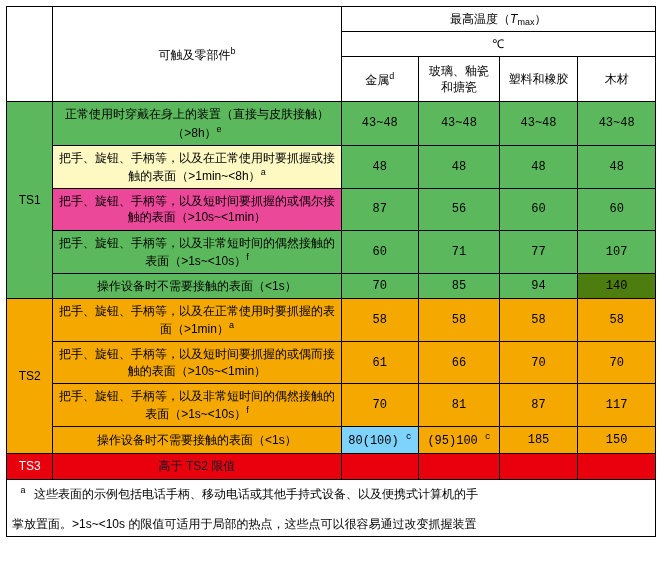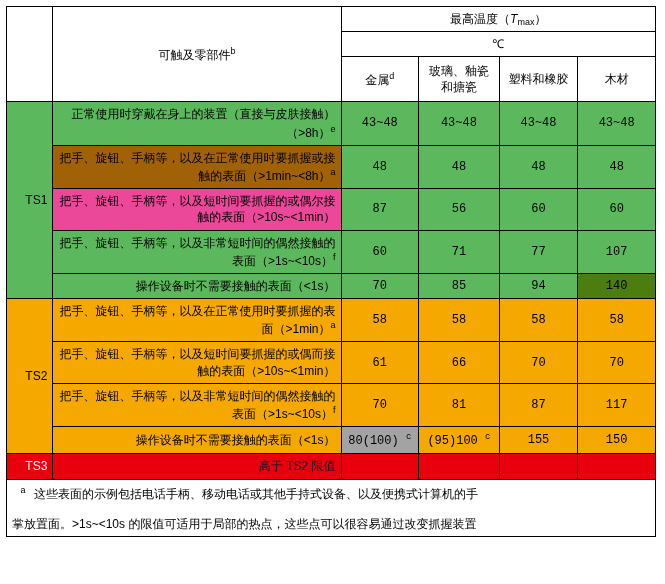--- a/index.html
+++ b/index.html
@@ -29,22 +29,22 @@
     border: 1px solid #000;
   }
   table.tt td, table.tt th {
     border: 1px solid #000;
     padding: 4px 5px;
     vertical-align: middle;
     font-weight: normal;
     font-size: 12px;
     line-height: 1.35;
   }
-  .c-ts    { width: 46px; text-align: right; padding-left: 6px; }
-  .c-desc  { width: 286px; text-align: right; }
+  .c-ts    { width: 46px; text-align: center; padding-left: 6px; }
+  .c-desc  { width: 286px; text-align: center; }
   .c-num   { width: 77px; text-align: center; }
   .hdr-title {
     text-align: center;
     vertical-align: middle;
   }
   .hdr-max {
     text-align: center;
   }
   .hdr-sub {
     text-align: center;
@@ -105,21 +105,21 @@
         </tr>
         <tr>
           <td class="c-ts ts-label" rowspan="5" style="background:#5cb85c"><span>TS1</span></td>
           <td class="c-desc" style="background:#5cb85c"><span>正常使用时穿戴在身上的装置（直接与皮肤接触）（&gt;8h）</span><sup class="fn">e</sup></td>
           <td class="c-num nowrap" style="background:#5cb85c"><span>43~48</span></td>
           <td class="c-num nowrap" style="background:#5cb85c"><span>43~48</span></td>
           <td class="c-num nowrap" style="background:#5cb85c"><span>43~48</span></td>
           <td class="c-num nowrap" style="background:#5cb85c"><span>43~48</span></td>
         </tr>
         <tr>
-          <td class="c-desc" style="background:#a16207"><span>把手、旋钮、手柄等，以及在正常使用时要抓握或接触的表面（&gt;1min~&lt;8h）</span><sup class="fn">a</sup></td>
+          <td class="c-desc" style="background:#fef9c3"><span>把手、旋钮、手柄等，以及在正常使用时要抓握或接触的表面（&gt;1min~&lt;8h）</span><sup class="fn">a</sup></td>
           <td class="c-num nowrap" style="background:#5cb85c"><span>48</span></td>
           <td class="c-num nowrap" style="background:#5cb85c"><span>48</span></td>
           <td class="c-num nowrap" style="background:#5cb85c"><span>48</span></td>
           <td class="c-num nowrap" style="background:#5cb85c"><span>48</span></td>
         </tr>
         <tr>
           <td class="c-desc" style="background:#ec4899"><span>把手、旋钮、手柄等，以及短时间要抓握的或偶尔接触的表面（&gt;10s~&lt;1min）</span></td>
           <td class="c-num nowrap" style="background:#5cb85c"><span>87</span></td>
           <td class="c-num nowrap" style="background:#5cb85c"><span>56</span></td>
           <td class="c-num nowrap" style="background:#5cb85c"><span>60</span></td>
@@ -156,23 +156,23 @@
         </tr>
         <tr>
           <td class="c-desc" style="background:#f5a800"><span>把手、旋钮、手柄等，以及非常短时间的偶然接触的表面（&gt;1s~&lt;10s）</span><sup class="fn">f</sup></td>
           <td class="c-num nowrap" style="background:#f5a800"><span>70</span></td>
           <td class="c-num nowrap" style="background:#f5a800"><span>81</span></td>
           <td class="c-num nowrap" style="background:#f5a800"><span>87</span></td>
           <td class="c-num nowrap" style="background:#f5a800"><span>117</span></td>
         </tr>
         <tr>
           <td class="c-desc" style="background:#f5a800"><span>操作设备时不需要接触的表面（&lt;1s）</span></td>
-          <td class="c-num nowrap" style="background:#a3a3a3"><span>80(100)</span> <sup class="fn">c</sup></td>
+          <td class="c-num nowrap" style="background:#7dd3fc"><span>80(100)</span> <sup class="fn">c</sup></td>
           <td class="c-num nowrap" style="background:#f5a800"><span>(95)100</span> <sup class="fn">c</sup></td>
-          <td class="c-num nowrap" style="background:#f5a800"><span>155</span></td>
+          <td class="c-num nowrap" style="background:#f5a800"><span>185</span></td>
           <td class="c-num nowrap" style="background:#f5a800"><span>150</span></td>
         </tr>
         <tr>
           <td class="c-ts ts-label ts3-label" rowspan="1" style="background:#e8000d"><span>TS3</span></td>
           <td class="c-desc ts3-text" style="background:#e8000d"><span>高于 TS2 限值</span></td>
           <td class="c-num nowrap" style="background:#e8000d"><span></span></td>
           <td class="c-num nowrap" style="background:#e8000d"><span></span></td>
           <td class="c-num nowrap" style="background:#e8000d"><span></span></td>
           <td class="c-num nowrap" style="background:#e8000d"><span></span></td>
         </tr>

